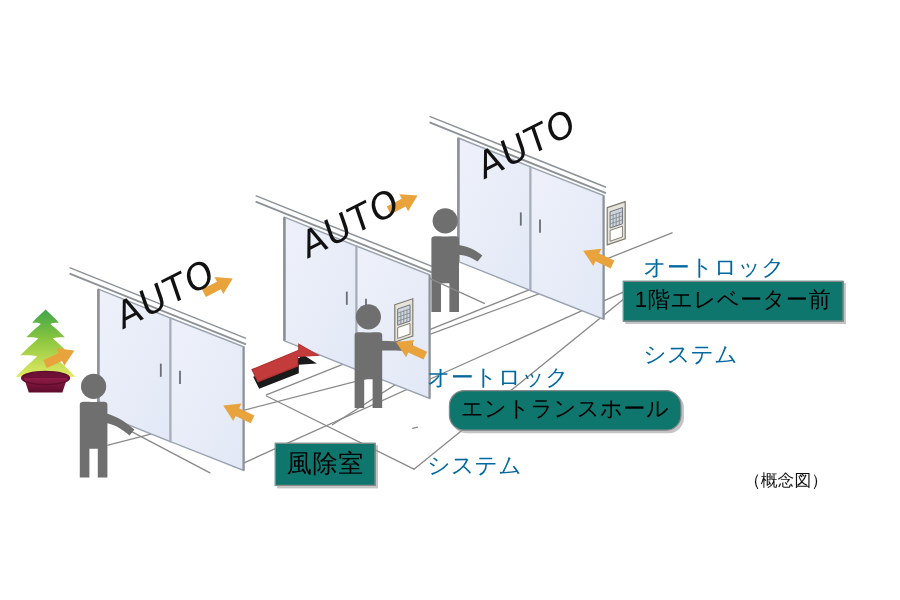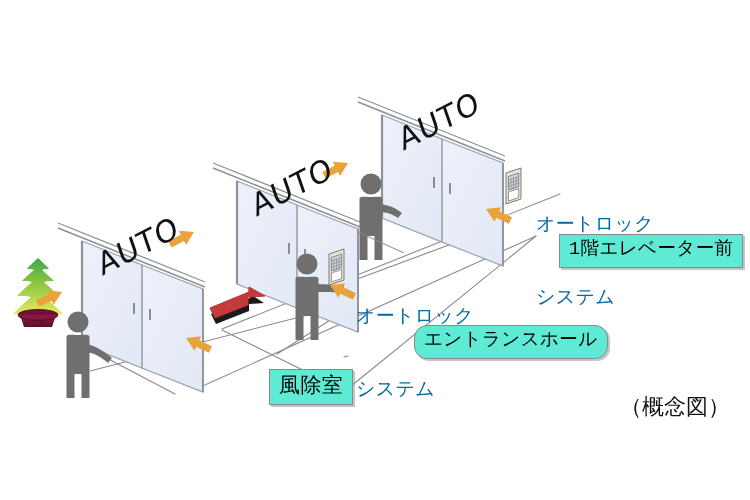--- a/index.html
+++ b/index.html
@@ -10,51 +10,50 @@
     font-family:"Liberation Sans","DejaVu Sans",sans-serif;
     overflow:hidden;
     position:relative;
   }
   #stage{position:absolute;inset:0;width:750px;height:500px;}
   svg.layer{position:absolute;left:0;top:0;width:750px;height:500px;}
 
   
   .labelbox{
     position:absolute;
-    background:#5eead4;
+    background:#0f766e;
     border:1.6px solid #8a8a8a;
     box-shadow:2px 2px 0 rgba(150,150,150,.55);
     color:#000;
     font-size:19px;
     line-height:1;
     padding:6px 9px 7px 9px;
     white-space:nowrap;
     letter-spacing:.4px;
-    font-family:Liberation Mono, monospace;
-    margin-left:40px;
+    font-family:Liberation Sans, sans-serif;
   }
   #label-elevator{left:519px;top:234px;font-size:18.5px;}
   #label-entrance{left:374px;top:325px;font-size:18.5px;border-radius:13px;}
   #label-vestibule{left:229px;top:369px;font-size:21px;}
 
   
   .plainlabel{
     position:absolute;
     color:#0369a1;
     font-size:19px;
     line-height:1.28;
     white-space:pre;
     font-family:Liberation Serif, serif;
     letter-spacing:.3px;
   }
   #autolock-text-right{left:536px;top:163px;}
   #autolock-text-mid{left:356px;top:255px;}
   #concept-note{
     position:absolute;left:620px;top:392px;
-    font-size:22px;color:#111;white-space:nowrap;
+    font-size:14px;color:#111;white-space:nowrap;
     font-family:Liberation Sans, sans-serif;
   }
 
   
   .autoword{
     position:absolute;
     font-family:"DejaVu Sans","Liberation Sans",sans-serif;
     font-size:30px;
     font-weight:400;
     color:#111;

